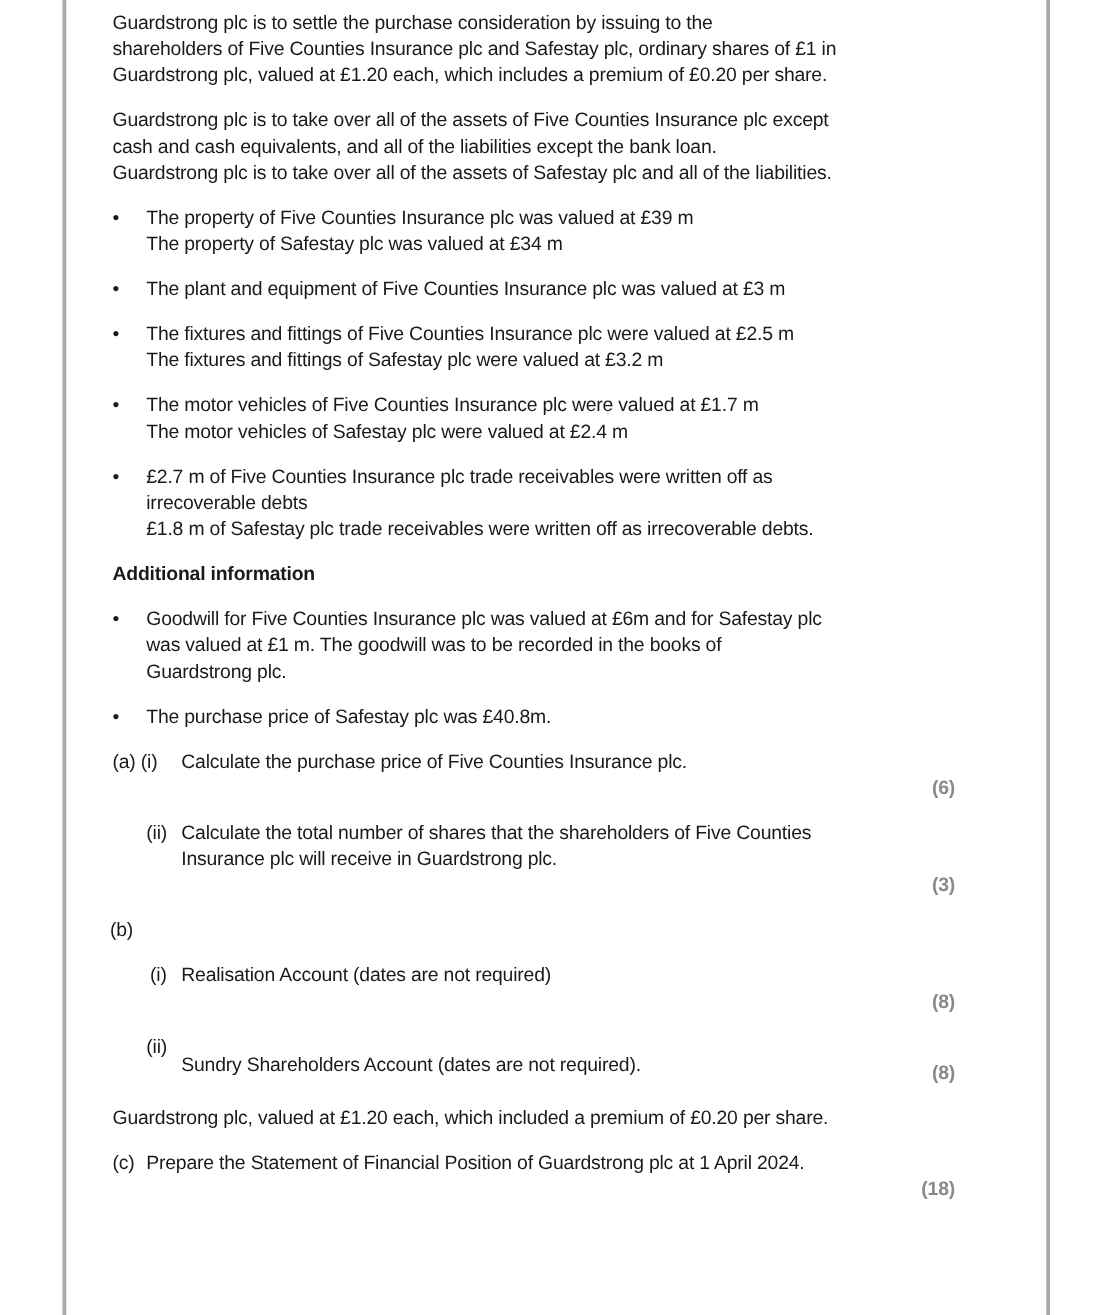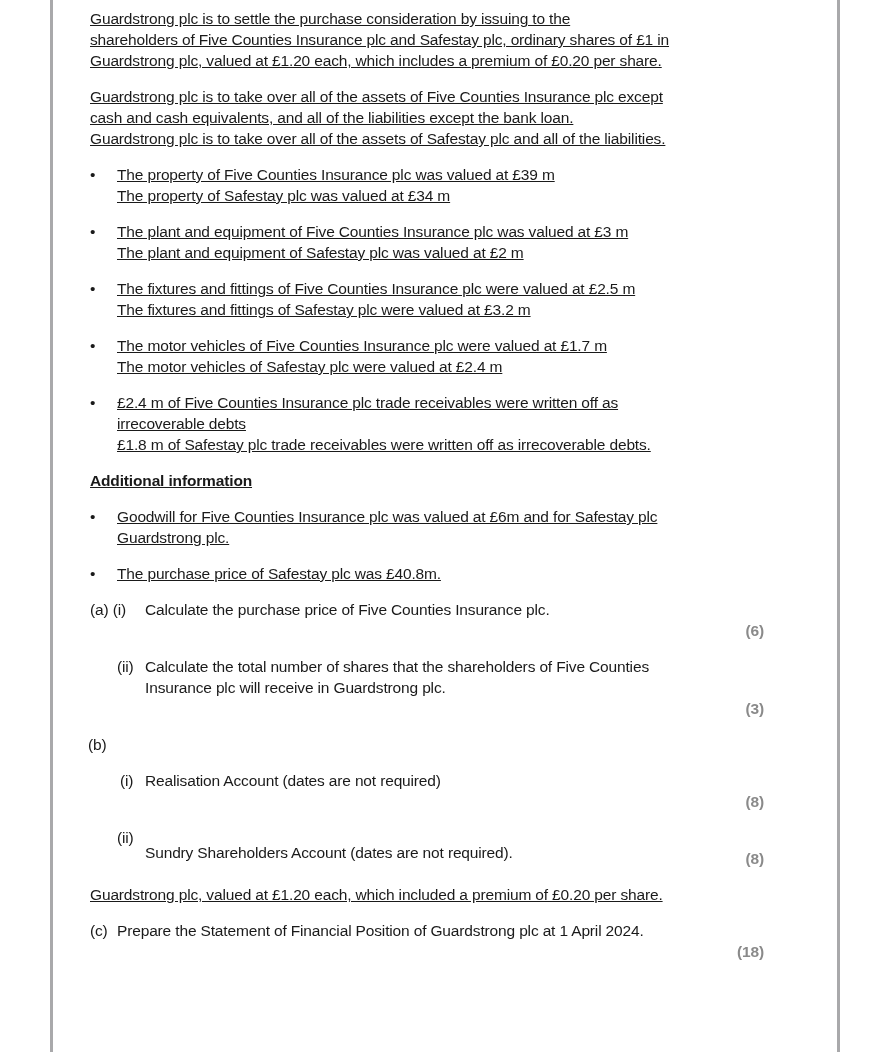--- a/index.html
+++ b/index.html
@@ -1,20 +1,20 @@
 <!DOCTYPE html>
 <html><head>
 <meta charset="utf-8">
 <style>
   html, body { margin: 0; padding: 0; background: #ffffff; }
   body { width: 890px; height: 1052px; position: relative; overflow: hidden;
          font-family: "Liberation Sans", "DejaVu Sans", sans-serif; color: #1a1a1a; }
   .border-left { position: absolute; left: 50px; top: 0; width: 3px; height: 1052px; background: #a9a9ab; }
   .border-right { position: absolute; left: 837px; top: 0; width: 3px; height: 1052px; background: #a9a9ab; }
-  .page { position: absolute; left: 90px; top: 8px; width: 690px; font-size: 15.5px; line-height: 21px; letter-spacing: -0.15px; text-decoration: underline; }
+  .page { position: absolute; left: 90px; top: 8px; width: 690px; font-size: 15.5px; line-height: 21px; letter-spacing: -0.15px; }
   p { margin: 0; }
   .para { margin-bottom: 15px; }
   .bullets { margin: 0; padding: 0; list-style: none; }
   .bullets li { position: relative; padding-left: 27px; margin-bottom: 15px; }
   .bullet { position: absolute; left: 0; top: 0; }
   .heading { font-weight: bold; margin-bottom: 15px; }
   .q { position: relative; }
   .mark { position: absolute; right: 16px; color: #8a8a8a; font-weight: bold; }
   .line { display: block; }
 </style>
@@ -40,46 +40,46 @@
 
   <ul class="bullets">
     <li>
       <span class="bullet">•</span>
       <span class="line">The property of Five Counties Insurance plc was valued at £39 m</span>
       <span class="line">The property of Safestay plc was valued at £34 m</span>
     </li>
     <li>
       <span class="bullet">•</span>
       <span class="line">The plant and equipment of Five Counties Insurance plc was valued at £3 m</span>
-      <span class="line">The plant and equipment of Safestay plc was valued at £2 m</span>
     </li>
     <li>
       <span class="bullet">•</span>
       <span class="line">The fixtures and fittings of Five Counties Insurance plc were valued at £2.5 m</span>
       <span class="line">The fixtures and fittings of Safestay plc were valued at £3.2 m</span>
     </li>
     <li>
       <span class="bullet">•</span>
       <span class="line">The motor vehicles of Five Counties Insurance plc were valued at £1.7 m</span>
       <span class="line">The motor vehicles of Safestay plc were valued at £2.4 m</span>
     </li>
     <li>
       <span class="bullet">•</span>
-      <span class="line">£2.4 m of Five Counties Insurance plc trade receivables were written off as</span>
+      <span class="line">£2.7 m of Five Counties Insurance plc trade receivables were written off as</span>
       <span class="line">irrecoverable debts</span>
       <span class="line">£1.8 m of Safestay plc trade receivables were written off as irrecoverable debts.</span>
     </li>
   </ul>
 
   <p class="heading">Additional information</p>
 
   <ul class="bullets">
     <li>
       <span class="bullet">•</span>
       <span class="line">Goodwill for Five Counties Insurance plc was valued at £6m and for Safestay plc</span>
+      <span class="line">was valued at £1 m. The goodwill was to be recorded in the books of</span>
       <span class="line">Guardstrong plc.</span>
     </li>
     <li>
       <span class="bullet">•</span>
       <span class="line">The purchase price of Safestay plc was £40.8m.</span>
     </li>
   </ul>
 
 
   <div class="q" style="height:57px;">

